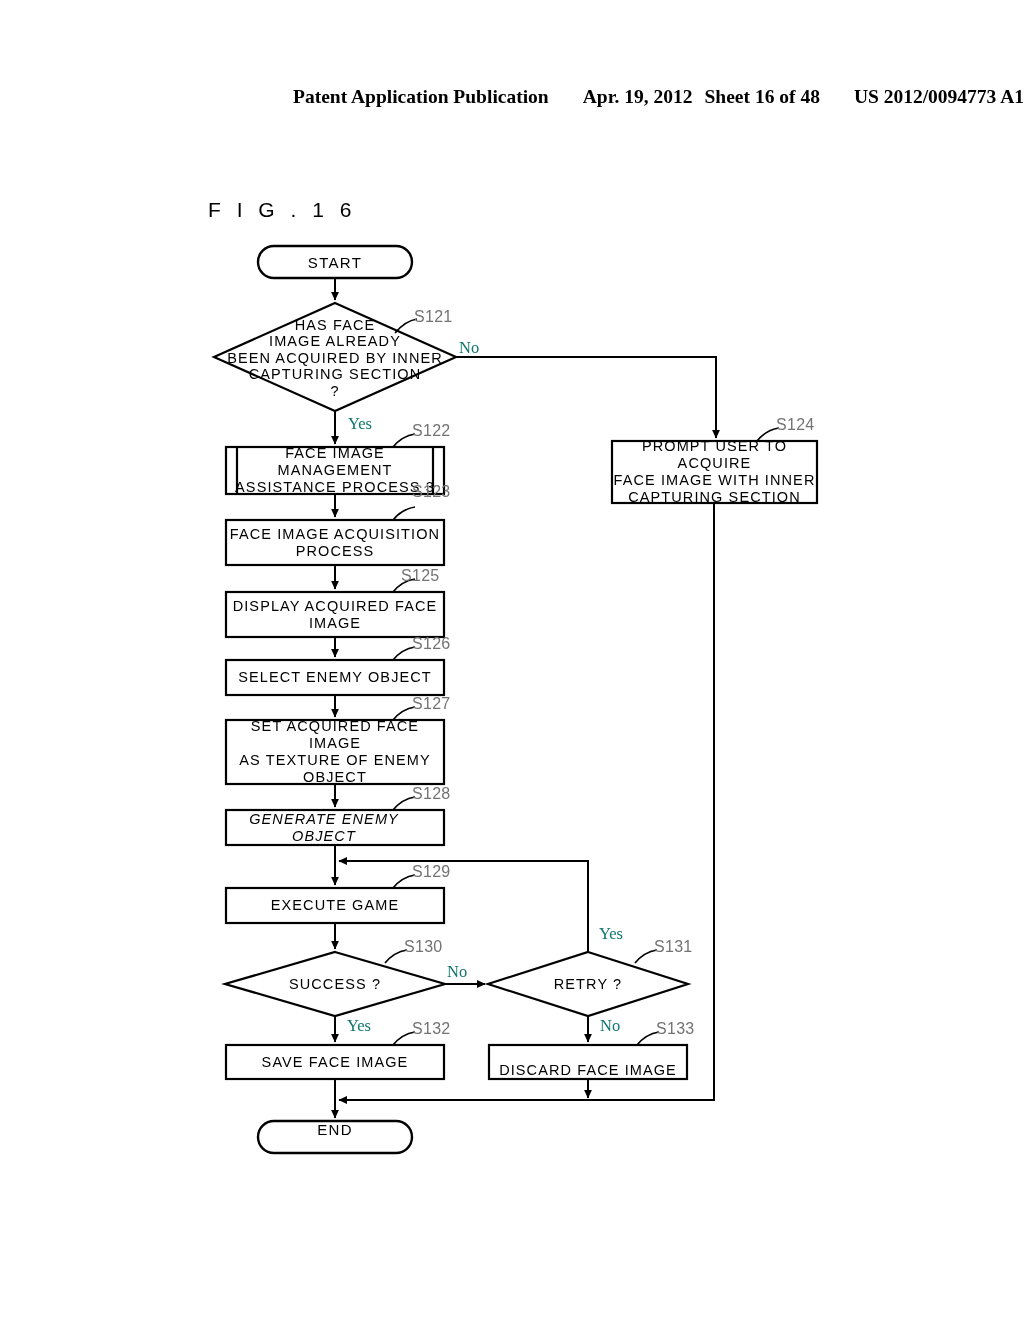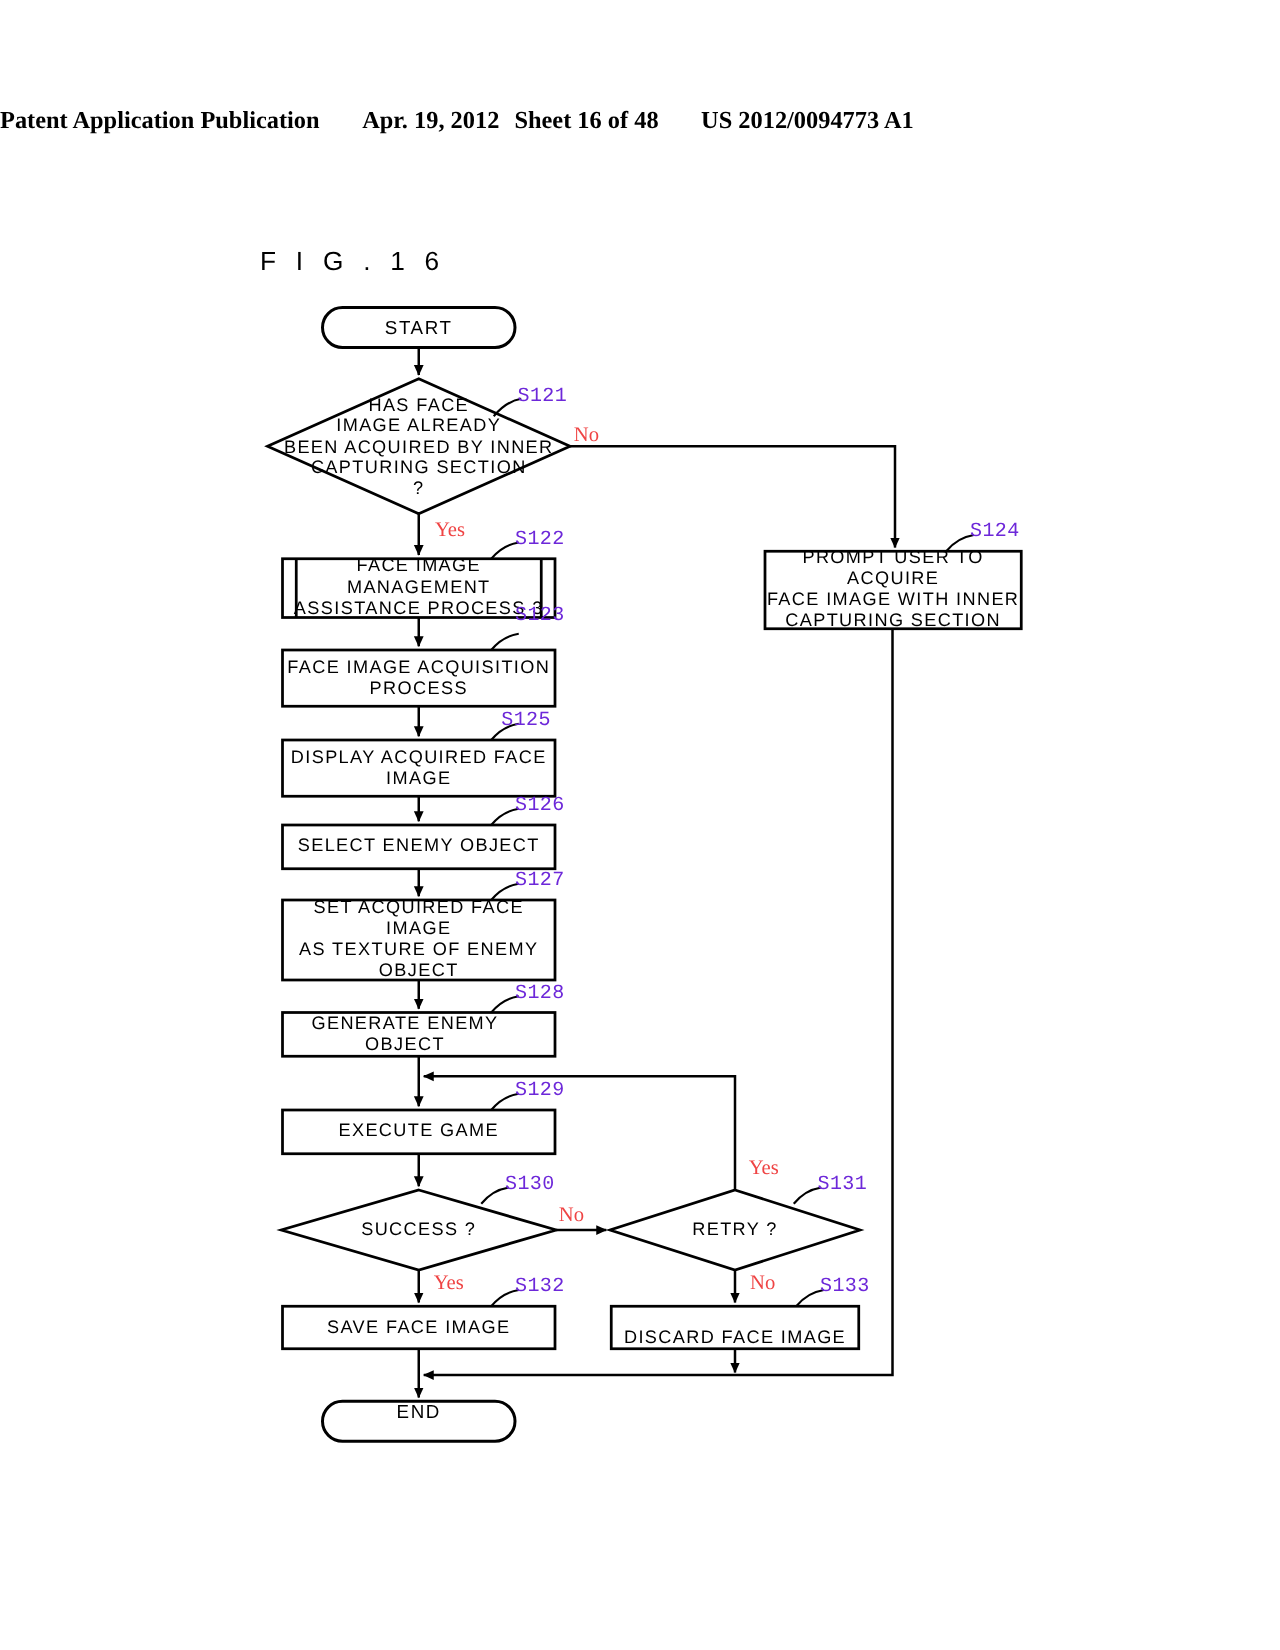--- a/index.html
+++ b/index.html
@@ -16,21 +16,21 @@
     position: relative;
     overflow: hidden;
   }
 
   
   #page-header {
     position: absolute;
     top: 86px;
     left: 0;
     width: 1024px;
-    text-align: left;
+    text-align: right;
     font-family: "Liberation Serif", serif;
     font-weight: bold;
     font-size: 19.5px;
     white-space: nowrap;
     letter-spacing: 0px;
   }
   #page-header .hdr-seg { display: inline-block; }
   #page-header .gap-a { display: inline-block; width: 34px; }
   #page-header .gap-b { display: inline-block; width: 12px; }
   #page-header .gap-c { display: inline-block; width: 34px; }
@@ -77,30 +77,30 @@
     display: flex;
     align-items: center;
     justify-content: center;
   }
   .term-label {
     font-size: 15px;
     letter-spacing: 1.3px;
   }
   .step-tag {
     position: absolute;
-    font-family: Liberation Mono, monospace;
+    font-family: Liberation Sans, sans-serif;
     font-size: 16px;
     letter-spacing: 0.3px;
-    color: #6d28d9;
+    color: #737373;
   }
   .branch-label {
     position: absolute;
     font-family: "Liberation Serif", serif;
     font-size: 16.5px;
-    color: #ef4444;
+    color: #0f766e;
   }
 </style>
 </head>
 <body>
 
 <div id="page-header">
   <span class="hdr-seg">Patent Application Publication</span><span class="gap-a"></span><span class="hdr-seg">Apr. 19, 2012</span><span class="gap-b"></span><span class="hdr-seg">Sheet 16 of 48</span><span class="gap-c"></span><span class="hdr-seg">US 2012/0094773 A1</span>
 </div>
 
 <div id="fig-title">F I G .   1 6</div>
@@ -205,21 +205,21 @@
 
   <div class="node-label" style="left:226px; top:592px; width:218px; height:45px;">DISPLAY ACQUIRED FACE
 IMAGE</div>
 
   <div class="node-label" style="left:226px; top:660px; width:218px; height:35px;">SELECT ENEMY OBJECT</div>
 
   <div class="node-label" style="left:226px; top:720px; width:218px; height:64px;">SET ACQUIRED FACE IMAGE
 AS TEXTURE OF ENEMY
 OBJECT</div>
 
-  <div class="node-label" style="left:226px; top:810px; width:196px; height:35px;">GENERATE ENEMY OBJECT</div>
+  <div class="node-label" style="left:226px; top:810px; width:196px; height:35px;font-style:italic;">GENERATE ENEMY OBJECT</div>
 
   <div class="node-label" style="left:226px; top:888px; width:218px; height:35px;">EXECUTE GAME</div>
 
   <div class="node-label" style="left:255px; top:968px; width:160px; height:32px;">SUCCESS ?</div>
 
   <div class="node-label" style="left:513px; top:968px; width:150px; height:32px;">RETRY ?</div>
 
   <div class="node-label" style="left:226px; top:1045px; width:218px; height:34px;">SAVE FACE IMAGE</div>
 
   <div class="node-label" style="left:489px; top:1045px; width:198px; height:50px;">DISCARD FACE IMAGE</div>

